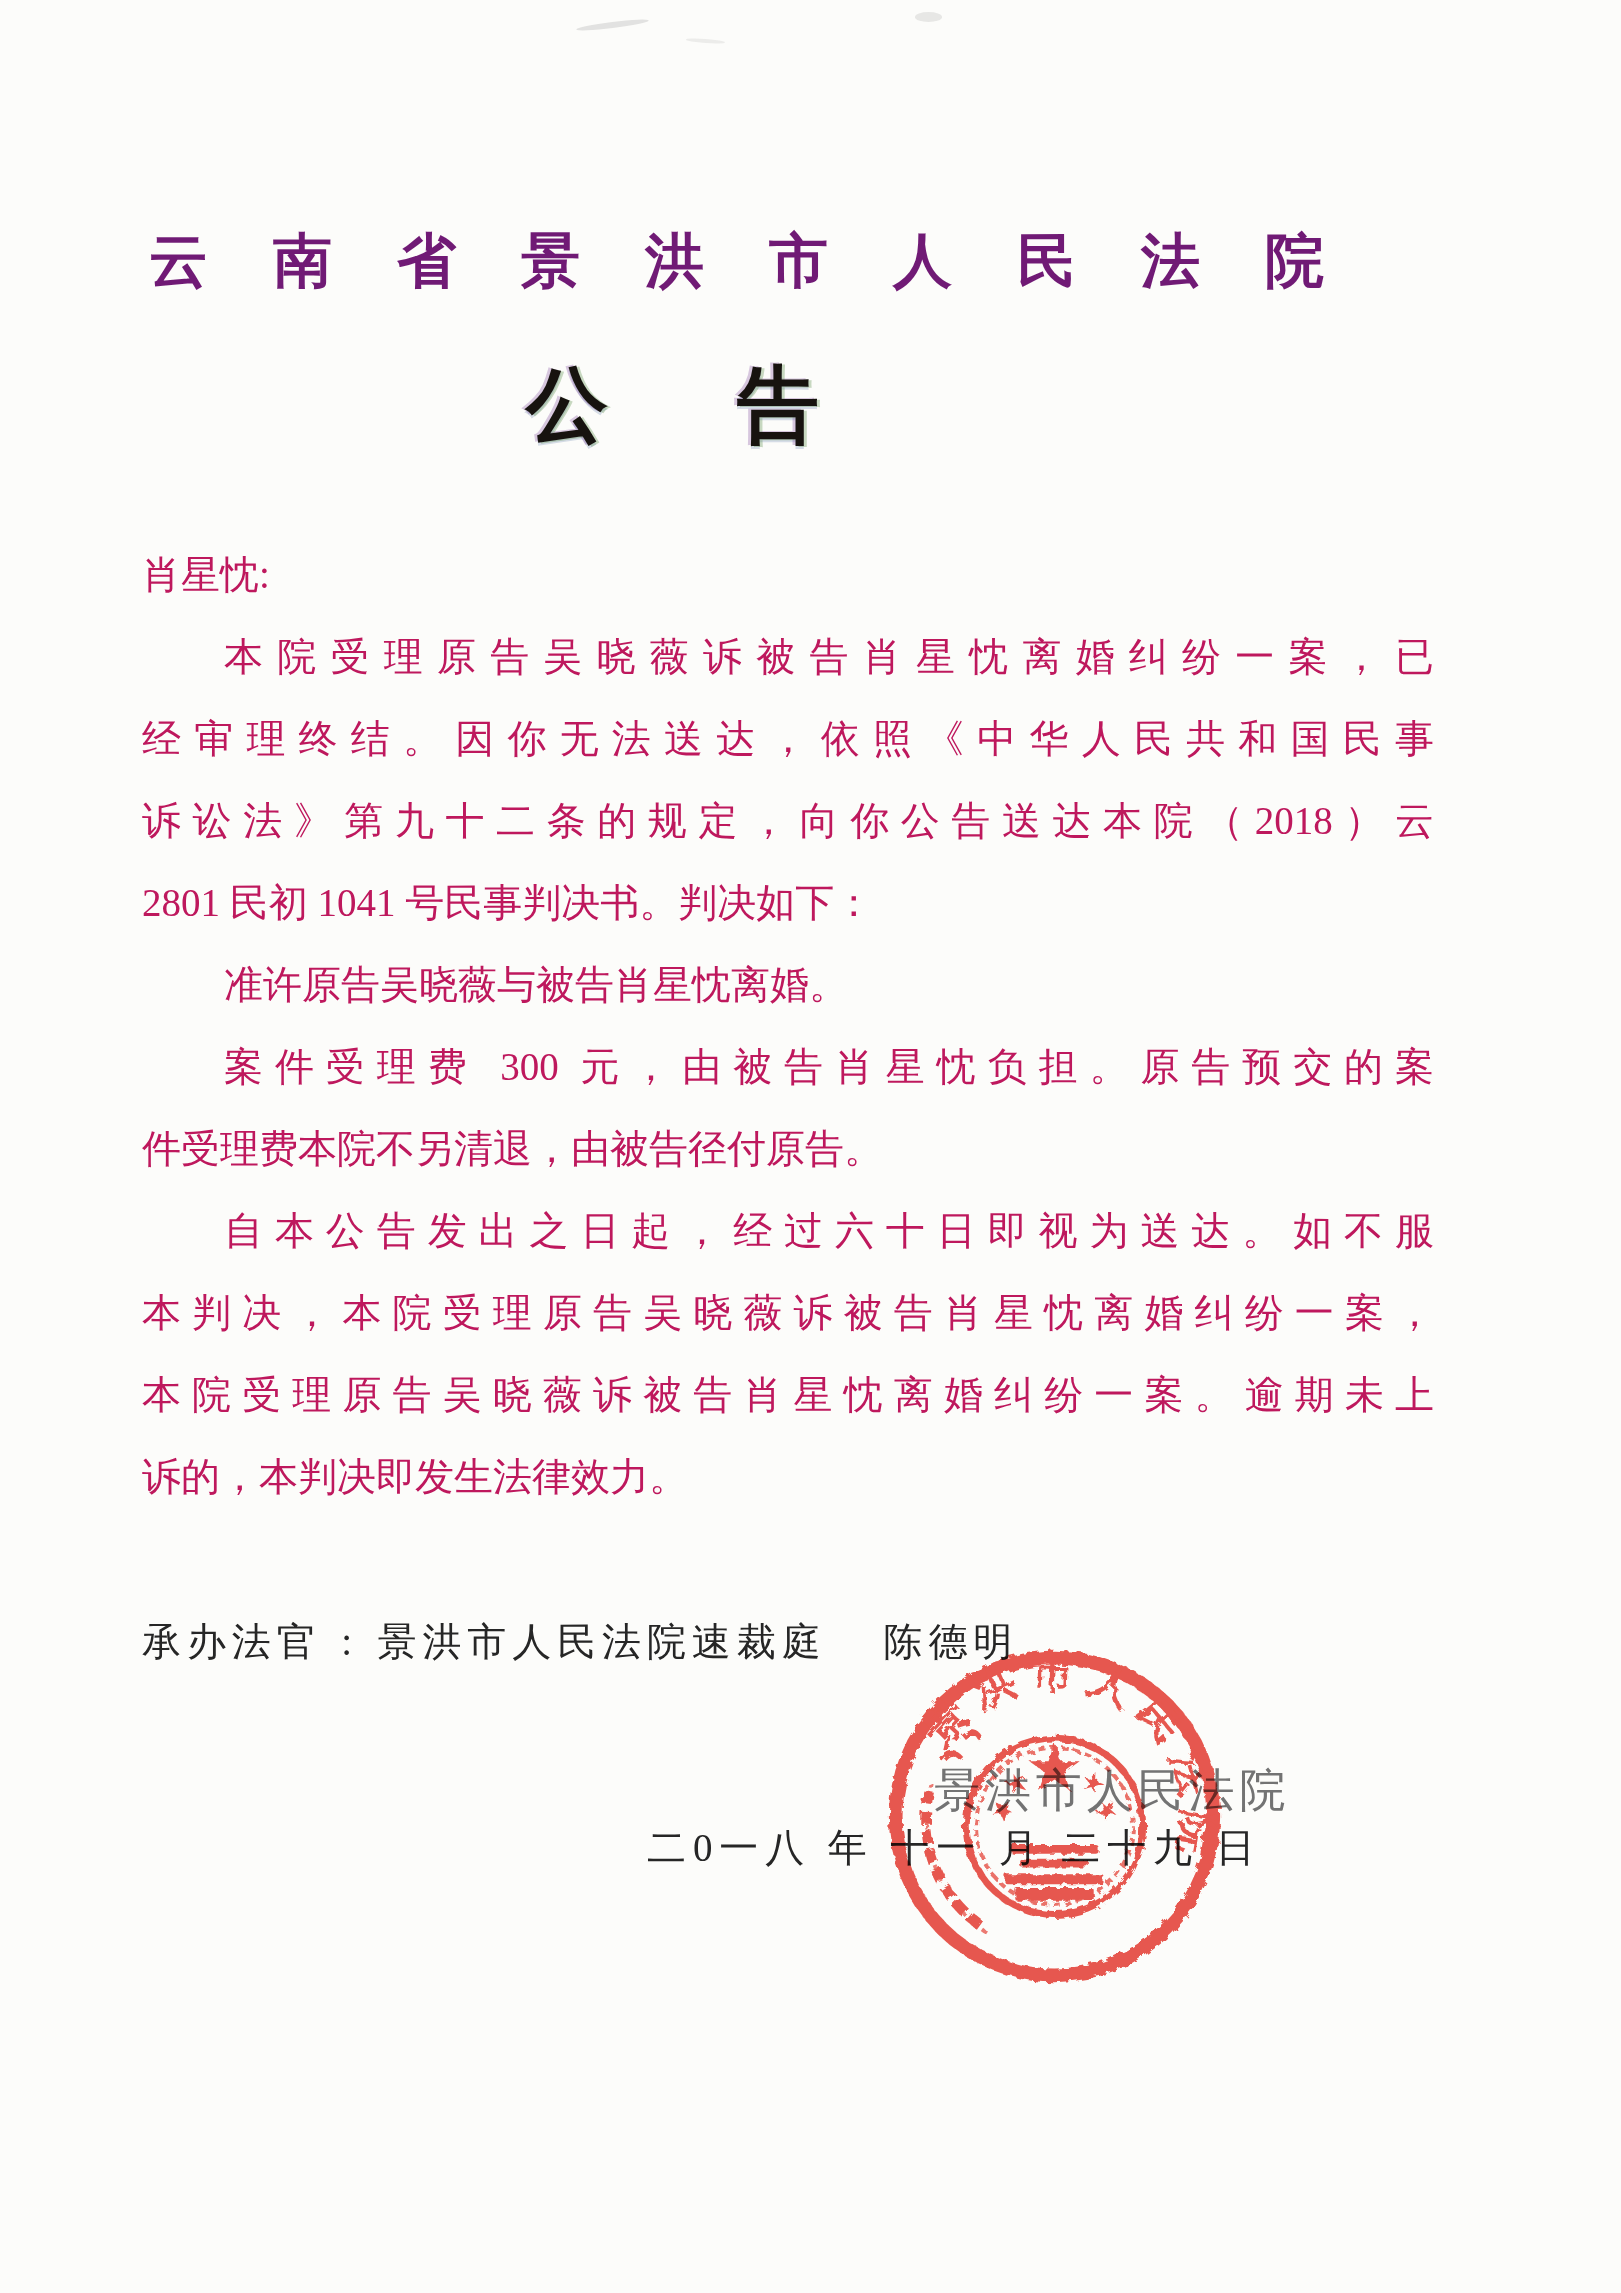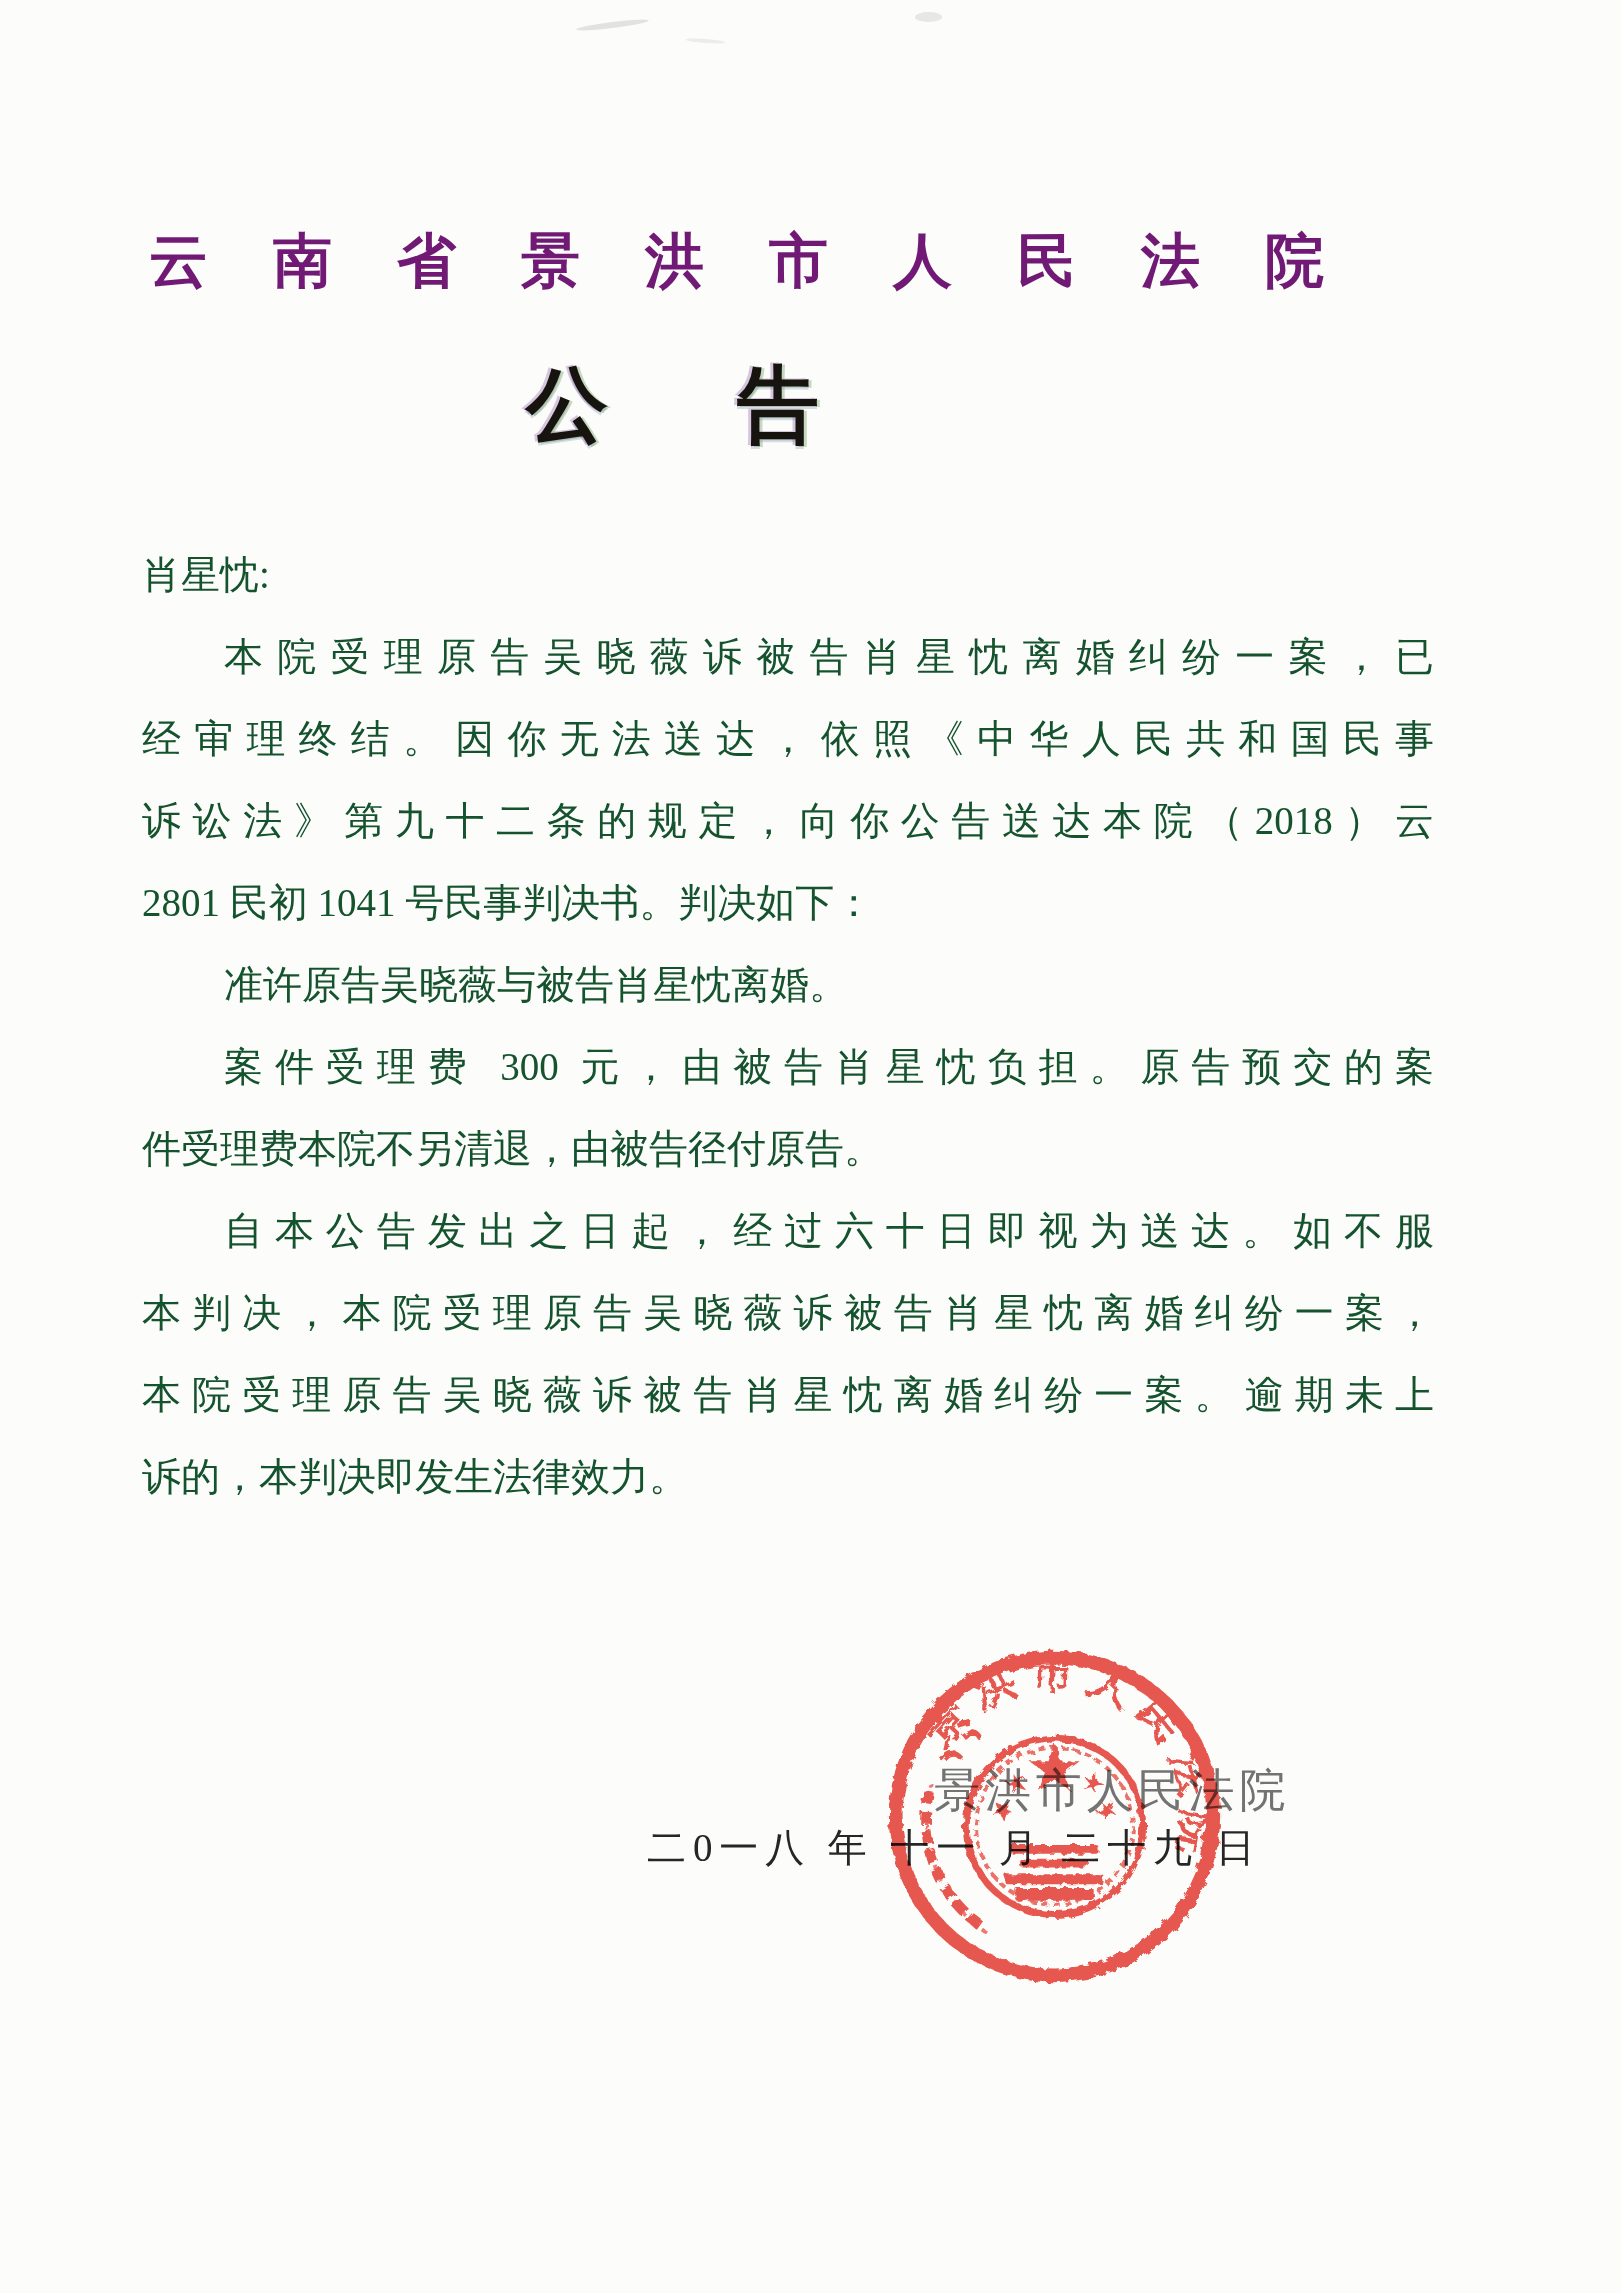--- a/index.html
+++ b/index.html
@@ -26,21 +26,21 @@
   .notice-title {
     position:absolute; top:351px; left:526px;
     font-size:82px; font-weight:bold; color:#17130f;
     letter-spacing:129px; white-space:nowrap;
     
     text-shadow: 2.9px 1px 0 rgba(86,140,70,.32), -2.9px -1px 0 rgba(120,62,150,.28), 0 2.9px 0 rgba(40,80,140,.18);
   }
 
   .body-block {
     position:absolute; top:534px; left:142px; width:1292px;
-    font-size:39px; line-height:82px; color:#14532d;
+    font-size:39px; line-height:82px; color:#be185d;
   }
   .line { height:82px; overflow:visible; }
   .fill { text-align:justify; text-align-last:justify; }
   .indent { padding-left:82px; }
 
   .judge-line {
     position:absolute; top:1615px; left:142px;
     font-size:39px; letter-spacing:5.9px; color:#262626; white-space:nowrap;
   }
   .judge-line .colon { margin:0 19.6px; }
@@ -81,20 +81,23 @@
     <div class="line">2801 民初 1041 号民事判决书。判决如下：</div>
     <div class="line indent">准许原告吴晓薇与被告肖星忱离婚。</div>
     <div class="line fill indent">案件受理费 300 元，由被告肖星忱负担。原告预交的案</div>
     <div class="line">件受理费本院不另清退，由被告径付原告。</div>
     <div class="line fill indent">自本公告发出之日起，经过六十日即视为送达。如不服</div>
     <div class="line fill">本判决，本院受理原告吴晓薇诉被告肖星忱离婚纠纷一案，</div>
     <div class="line fill">本院受理原告吴晓薇诉被告肖星忱离婚纠纷一案。逾期未上</div>
     <div class="line">诉的，本判决即发生法律效力。</div>
   </div>
 
+  <div class="judge-line">
+    <span>承办法官</span><span class="colon">:</span><span>景洪市人民法院速裁庭</span><span class="jname">陈德明</span>
+  </div>
 
   <div class="sig-court">景洪市人民法院</div>
 
   <div class="sig-date">二0一八 年 十一 月 二十九 日</div>
 
   <svg class="seal" viewBox="0 0 354 354" aria-hidden="true">
     <defs>
       <filter id="inkrough" x="-8%" y="-8%" width="116%" height="116%">
         <feTurbulence type="fractalNoise" baseFrequency="0.13" numOctaves="2" seed="7" result="n"></feTurbulence>
         <feDisplacementMap in="SourceGraphic" in2="n" scale="7"></feDisplacementMap>

